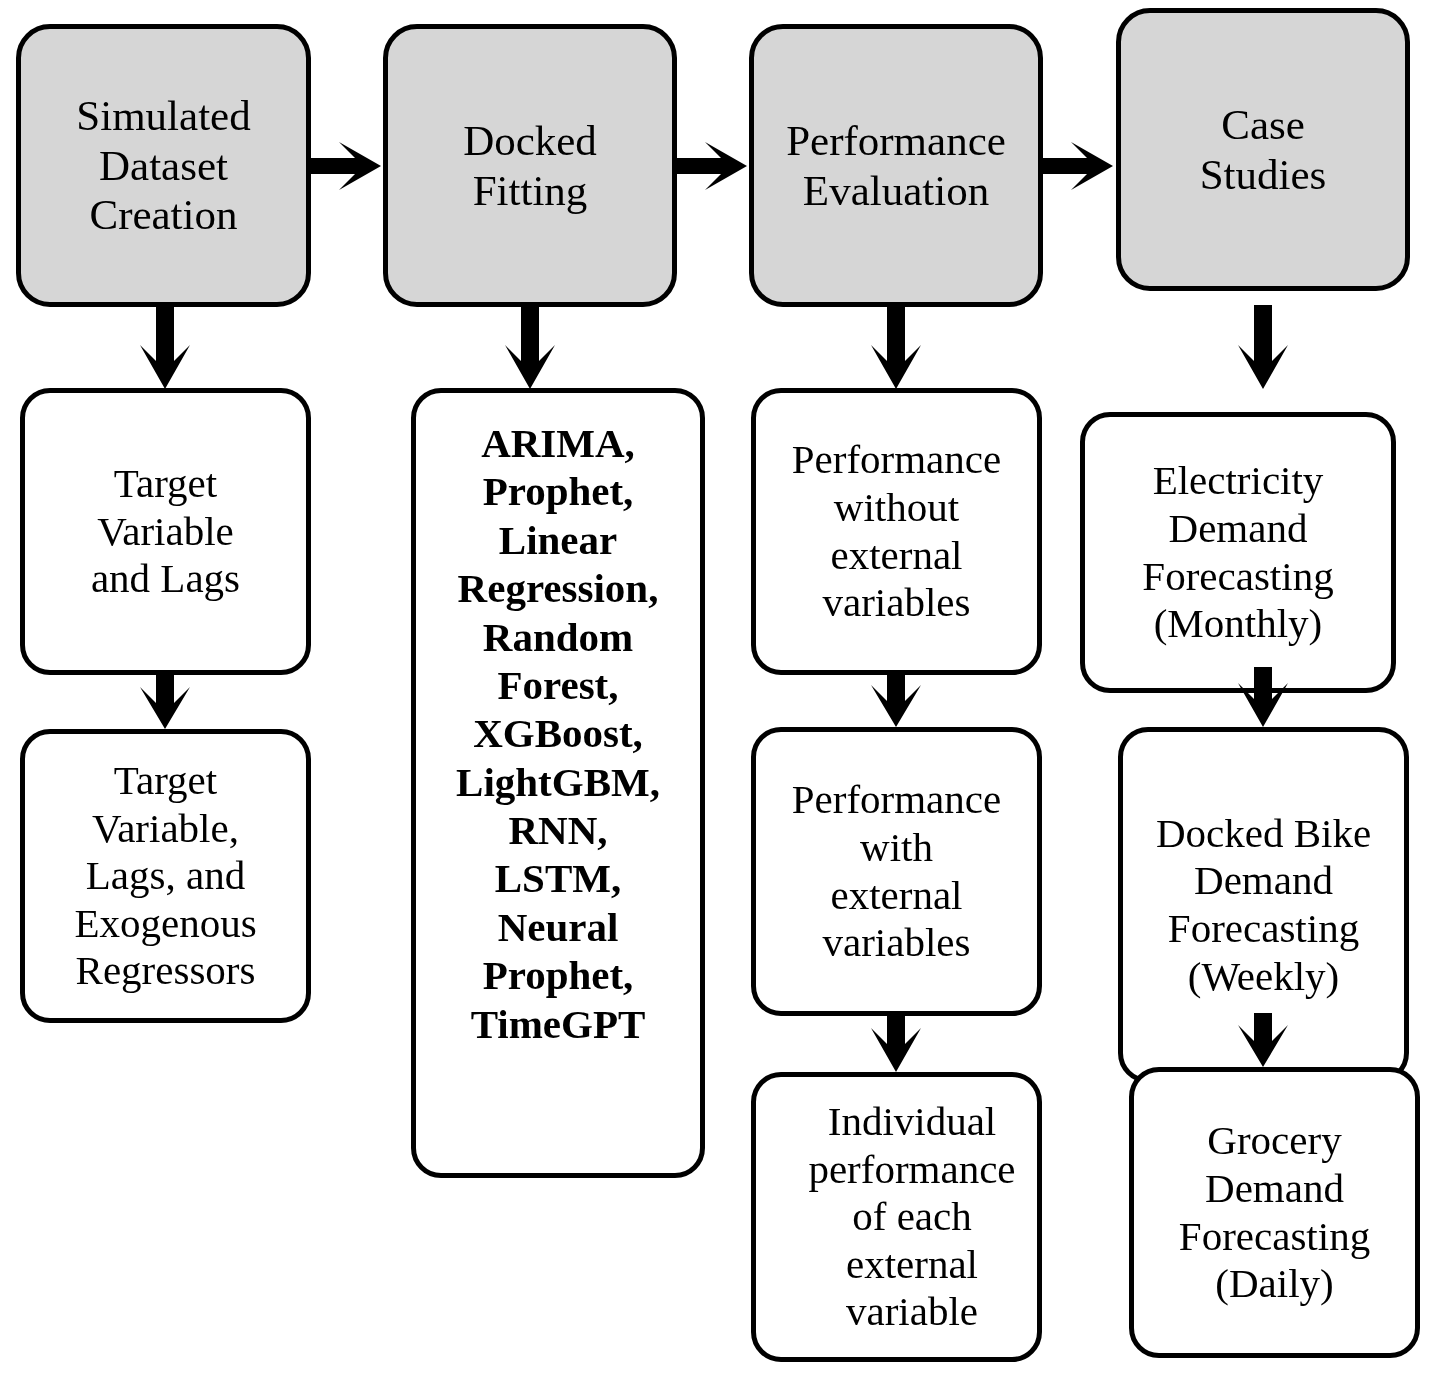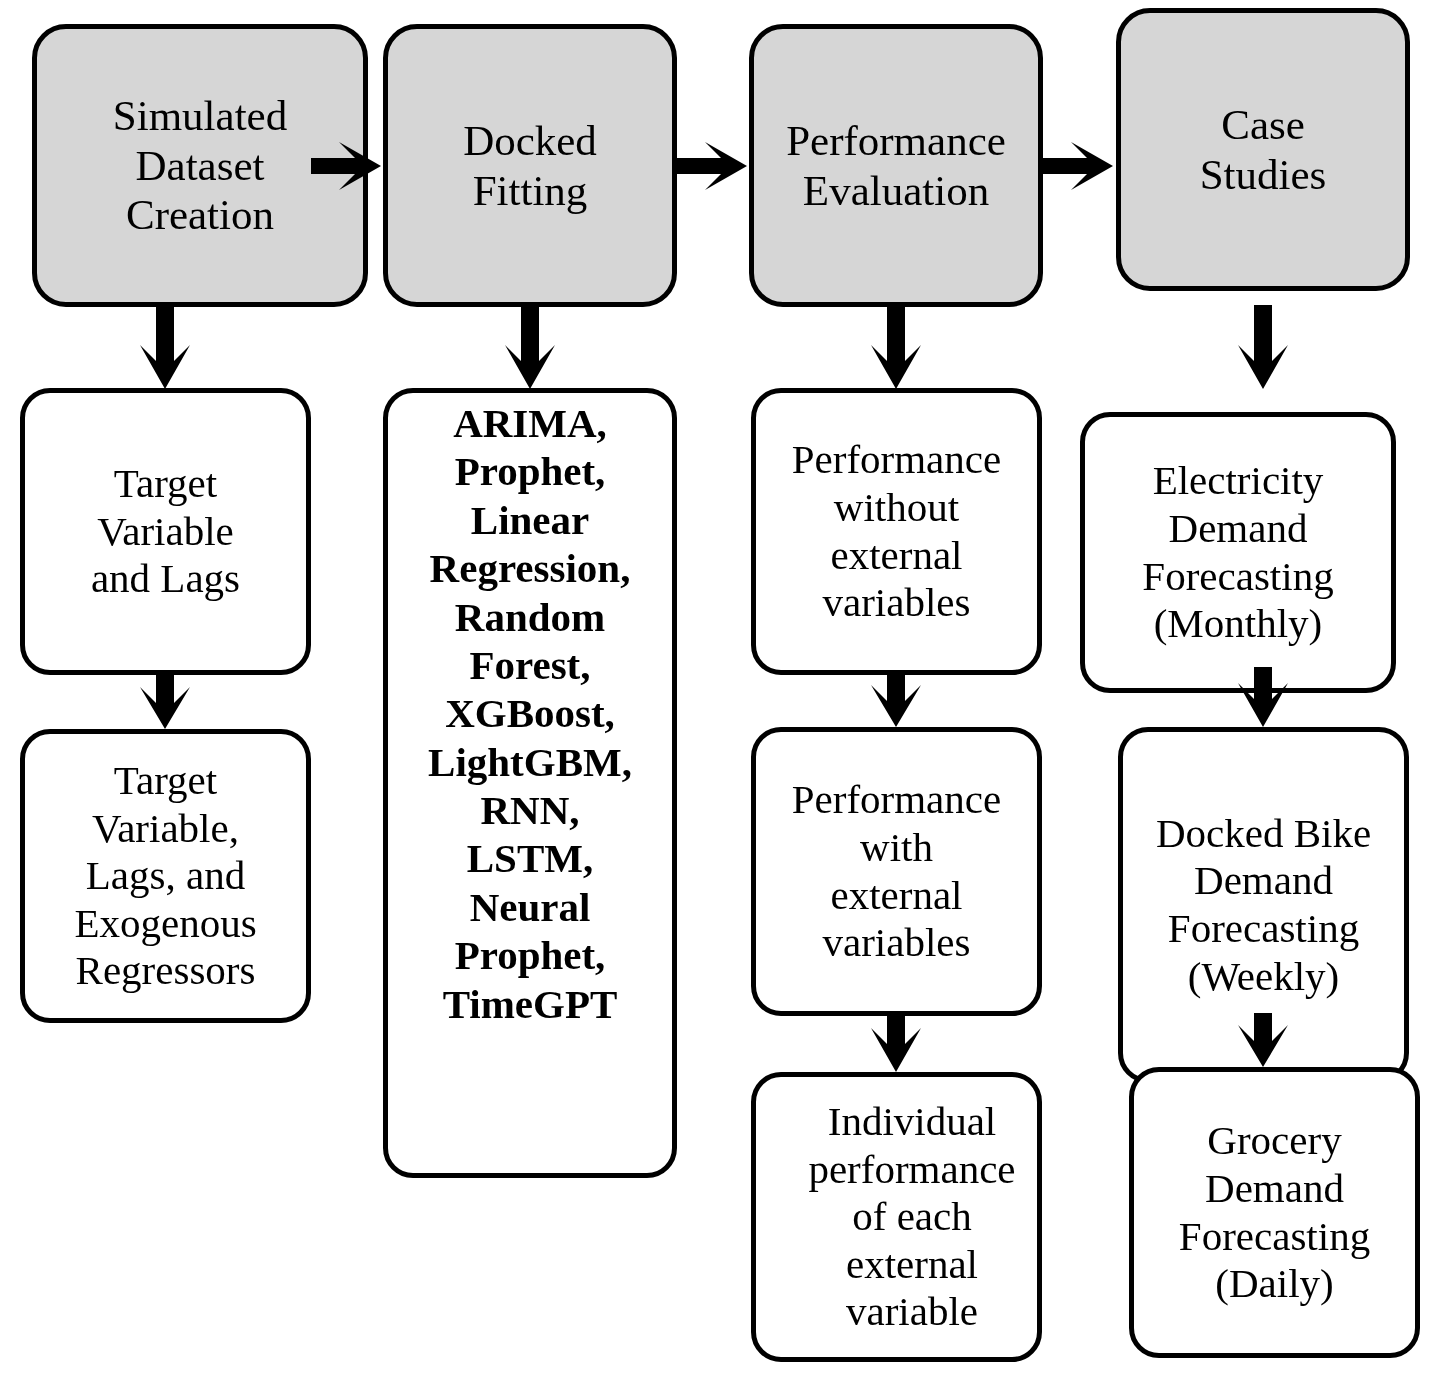--- a/index.html
+++ b/index.html
@@ -37,21 +37,22 @@
     font-size: 43px;
   }
   .node.sub {
     font-size: 41px;
   }
   .node.models {
     font-size: 41px;
     font-weight: bold;
     line-height: 1.18;
     align-items: flex-start;
-    padding-top: 6px;
+    padding-top: 26px;
+    margin-left: 28px;
   }
   .node .txt {
     display: block;
     white-space: pre-line;
     width: 100%;
   }
   .arrow-svg {
     position: absolute;
     overflow: visible;
     pointer-events: none;
@@ -59,21 +60,21 @@
   .arrow-svg path {
     fill: #000000;
     stroke: none;
   }
 </style>
 </head>
 <body>
 
 <div id="canvas">
 
-  <div class="node stage" style="left:32px; top:24px; width:336px; height:283px;">
+  <div class="node stage" style="left:16px; top:24px; width:295px; height:283px;">
     <span class="txt">Simulated
 Dataset
 Creation</span>
   </div>
 
   <div class="node stage" style="left:383px; top:24px; width:294px; height:283px;">
     <span class="txt">Docked
 Fitting</span>
   </div>
 

